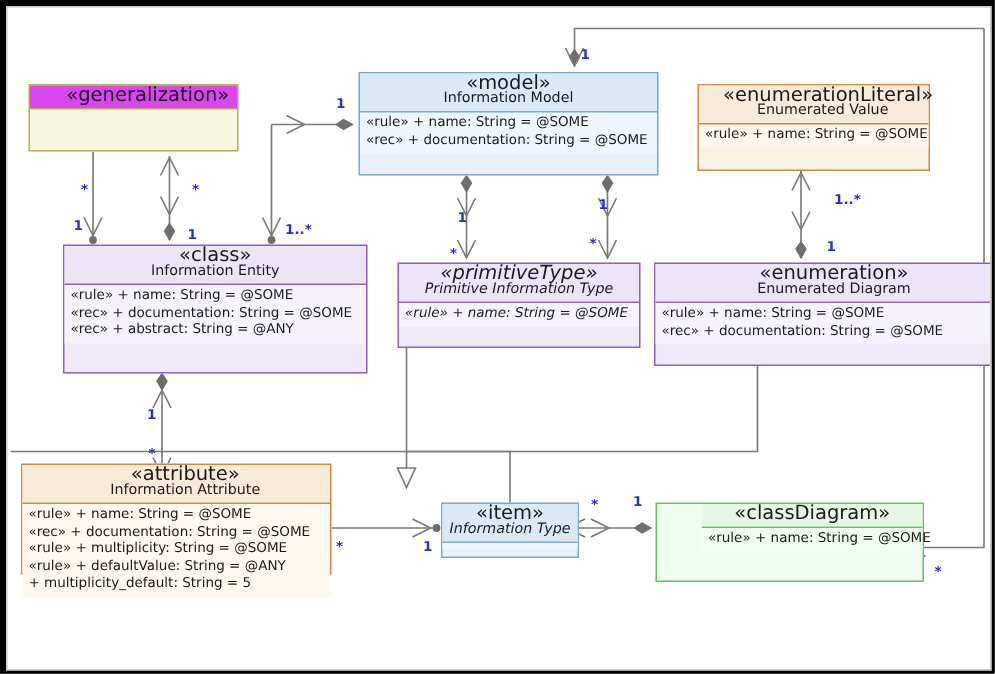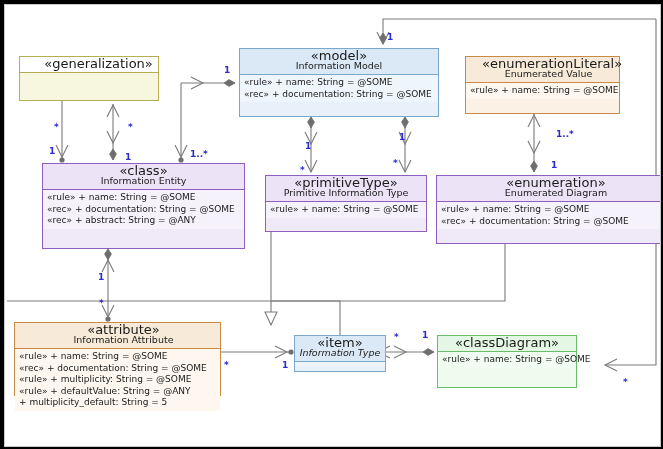--- a/index.html
+++ b/index.html
@@ -28,21 +28,21 @@
   .purple{background:#f0eaf8;border:1px solid #8e5fc0;margin-left:28px;}
   .purple .body{border-top-color:#8e5fc0;background:#f6f2fb;}
   .purple .hdr{background:#ece3f7;}
 
   .blue{background:#e8f1fa;border:1px solid #7aa7cc;}
   .blue .body{border-top-color:#7aa7cc;background:#eef5fc;}
   .blue .hdr{background:#dbe9f6;}
 
   .yellow{background:#f7f6de;border:1px solid #b5ae52;}
   .yellow .body{border-top-color:#b5ae52;background:#f7f6de;}
-  .yellow .hdr{background:#ffffff;padding-left:23px;}
+  .yellow .hdr{background:#d946ef;padding-left:23px;}
 
   .orange{background:#fbf1e4;border:1px solid #c98a46;}
   .orange .body{border-top-color:#c98a46;background:#fdf7ef;}
   .orange .hdr{background:#f8ead8;padding-left:16px;}
 
   .green{background:#eefbee;border:1px solid #68bd68;}
   .green .body{border-top-color:#68bd68;background:#f2fdf2;}
   .green .hdr{background:#e4f7e4;}
 
   .mult{
@@ -163,60 +163,60 @@
           <div class="hdr">
             <span class="stereo">«class»</span>
             <span class="nm">Information Entity</span>
           </div>
           <div class="body">
             <div class="attr"><span class="kw">«rule»</span> <span> + name: String = @SOME</span></div>
             <div class="attr"><span class="kw">«rec»</span> <span> + documentation: String = @SOME</span></div>
             <div class="attr"><span class="kw">«rec»</span> <span> + abstract: String = @ANY</span></div>
           </div>
         </div>
-        <div class="node purple" style="left: 232px; top: 170px; width: 162px; height: 57px;">
+        <div class="node purple" style="left: 232px; top: 170px; width: 162px; height: 57px; font-style: italic;">
           <div class="hdr">
             <span class="stereo">«primitiveType»</span>
             <span class="nm">Primitive Information Type</span>
           </div>
           <div class="body">
             <div class="attr"><span class="kw">«rule»</span> <span> + name: String = @SOME</span></div>
           </div>
         </div>
         <div class="node purple" style="left: 403px; top: 170px; width: 240px; height: 69px;">
           <div class="hdr">
             <span class="stereo">«enumeration»</span>
             <span class="nm">Enumerated Diagram</span>
           </div>
           <div class="body">
             <div class="attr"><span class="kw">«rule»</span> <span> + name: String = @SOME</span></div>
             <div class="attr"><span class="kw">«rec»</span> <span> + documentation: String = @SOME</span></div>
           </div>
         </div>
-        <div class="node orange" style="left: 9px; top: 317px; width: 207px; height: 74px;">
+        <div class="node orange" style="left: 9px; top: 304px; width: 207px; height: 74px;">
           <div class="hdr">
             <span class="stereo">«attribute»</span>
             <span class="nm">Information Attribute</span>
           </div>
           <div class="body">
             <div class="attr"><span class="kw">«rule»</span> <span> + name: String = @SOME</span></div>
             <div class="attr"><span class="kw">«rec»</span> <span> + documentation: String = @SOME</span></div>
             <div class="attr"><span class="kw">«rule»</span> <span> + multiplicity: String = @SOME</span></div>
             <div class="attr"><span class="kw">«rule»</span> <span> + defaultValue: String = @ANY</span></div>
             <div class="attr"><span class="kw"></span> <span> + multiplicity_default: String = 5</span></div>
           </div>
         </div>
         <div class="node blue" style="left: 289px; top: 330px; width: 92px; height: 37px;">
           <div class="hdr">
             <span class="stereo">«item»</span>
             <span class="nm ital">Information Type</span>
           </div>
           <div class="body"></div>
         </div>
-        <div class="node green" style="left: 432px; top: 330px; width: 140px; height: 53px;">
+        <div class="node green" style="left: 432px; top: 330px; width: 179px; height: 53px; padding-left: 30px;">
           <div class="hdr">
             <span class="stereo">«classDiagram»</span>
           </div>
           <div class="body">
             <div class="attr"><span class="kw">«rule»</span> <span> + name: String = @SOME</span></div>
           </div>
         </div>
       </div>
     <div id="mult-layer">
         <span class="mult" style="left: 382px; top: 27px;">1</span>

